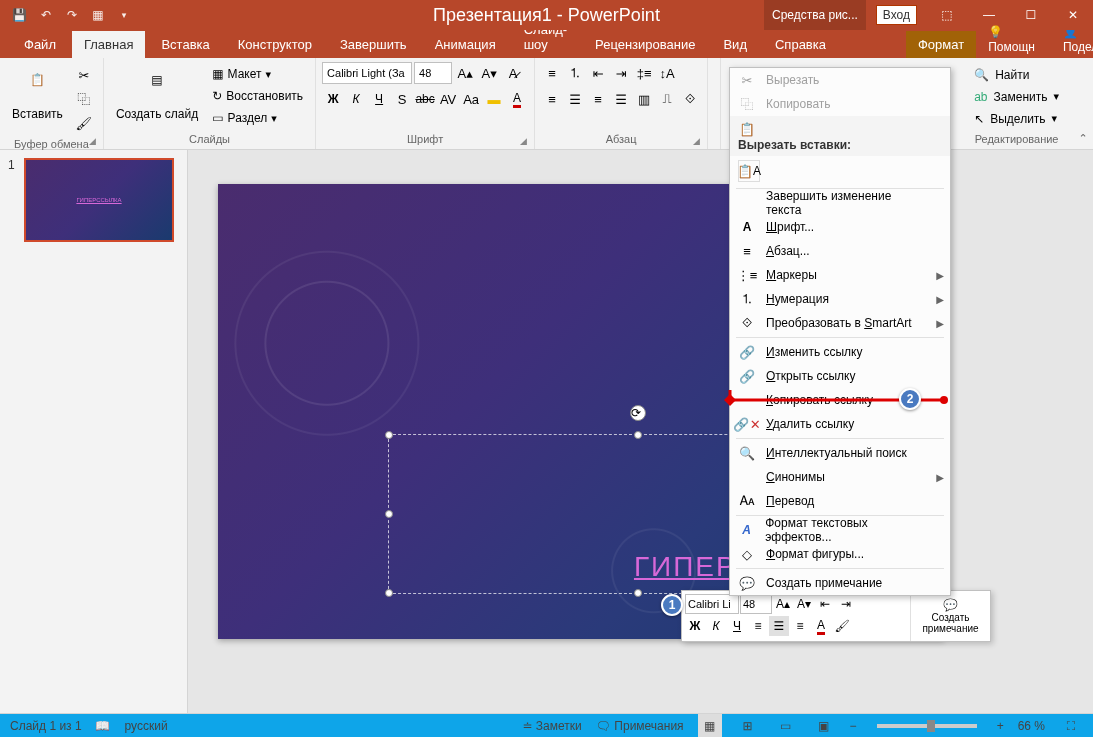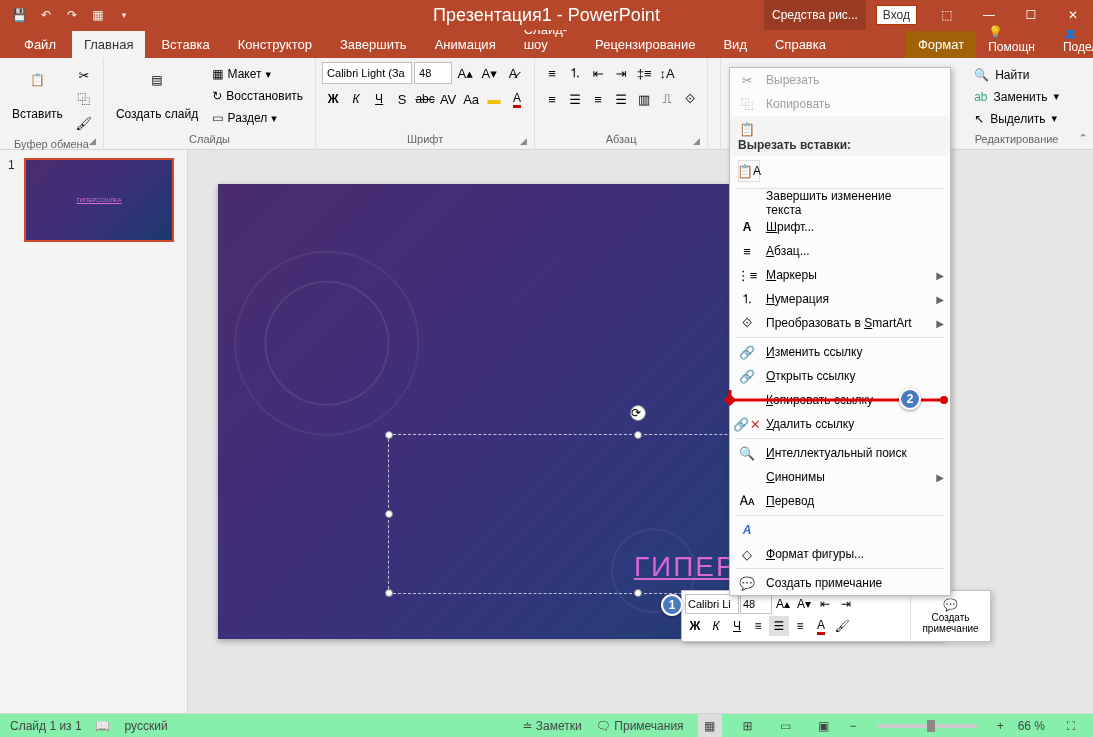--- a/index.html
+++ b/index.html
@@ -60,21 +60,21 @@
 .menu-header{padding:4px 8px;font-size:12px;color:#333;background:#f4f4f4}
 .menu-arrow{position:absolute;right:6px;font-size:10px;color:#666}
 .paste-opt{padding:4px 8px}
 .mini-toolbar{position:absolute;top:590px;left:681px;width:310px;height:52px;background:#fff;border:1px solid #c0c0c0;box-shadow:2px 2px 6px rgba(0,0,0,.2);display:flex;z-index:90}
 .mini-left{flex:1;padding:3px;display:flex;flex-direction:column;gap:2px}
 .mini-row{display:flex;gap:1px;align-items:center}
 .mini-sel{width:54px;height:20px;border:1px solid #c0c0c0;font-size:11px;padding:0 2px}
 .mini-size{width:32px;height:20px;border:1px solid #c0c0c0;font-size:11px;padding:0 2px}
 .mini-btn{width:20px;height:20px;display:flex;align-items:center;justify-content:center;cursor:pointer;font-size:12px}
 .mini-right{border-left:1px solid #e0e0e0;width:80px;display:flex;flex-direction:column;align-items:center;justify-content:center;cursor:pointer}
-.statusbar{position:absolute;bottom:0;left:0;right:0;height:24px;background:#86efac;border-top:1px solid #d4d4d4;display:flex;align-items:center;padding:0 10px;gap:14px;font-size:12px;color:#444}
+.statusbar{position:absolute;bottom:0;left:0;right:0;height:24px;background:#0ea5e9;border-top:1px solid #d4d4d4;display:flex;align-items:center;padding:0 10px;gap:14px;font-size:12px;color:#444}
 .statusbar .sp{flex:1}
 .view-btn{width:24px;height:24px;display:flex;align-items:center;justify-content:center;cursor:pointer}
 .zoom-slider{width:100px;height:4px;background:#ccc;position:relative;margin:0 6px}
 .zoom-thumb{position:absolute;left:50%;top:-4px;width:8px;height:12px;background:#888}
 .badge{position:absolute;width:22px;height:22px;border:2px solid #fff;background:#4a7ac0;color:#fff;border-radius:50%;display:flex;align-items:center;justify-content:center;font-size:12px;font-weight:bold;box-shadow:0 1px 3px rgba(0,0,0,.4);z-index:200}
 .red-arrow{position:absolute;z-index:150;left:724px;top:390px}
 u.ul{text-decoration:underline}
 </style>
 </head>
 <body>
@@ -331,20 +331,21 @@
     </div>
   <div class="menu-item">
       <span class="menu-ico">🗛</span>
       <span><u class="ul">П</u>еревод</span>
     </div>
   <div class="menu-sep"></div>
   <div class="menu-item">
       <span class="menu-ico" style="color:#36c">
         <b><i>A</i></b>
       </span>
+      <span>Формат текстовых эффектов...</span>
     </div>
   <div class="menu-item">
       <span class="menu-ico">◇</span>
       <span><u class="ul">Ф</u>ормат фигуры...</span>
     </div>
   <div class="menu-sep"></div>
   <div class="menu-item">
       <span class="menu-ico">💬</span>
       <span>Создать примечание</span>
     </div>

